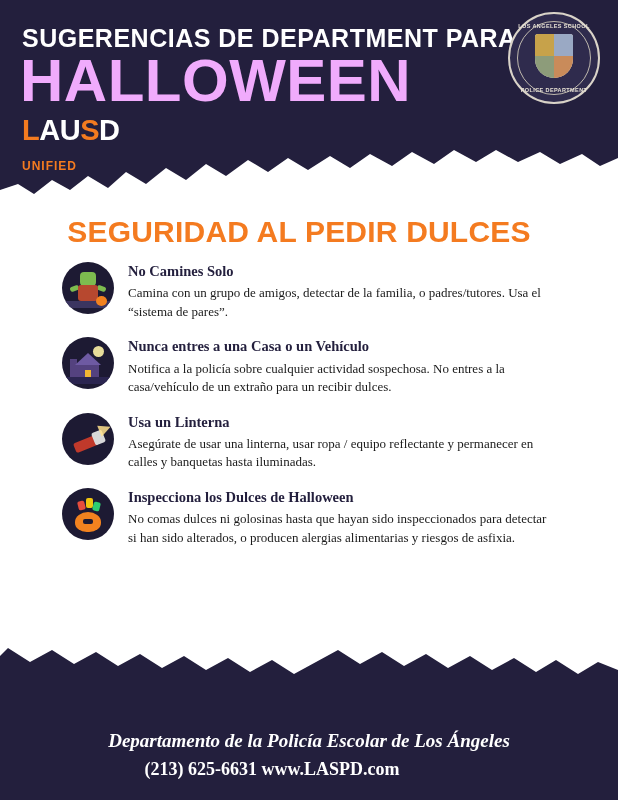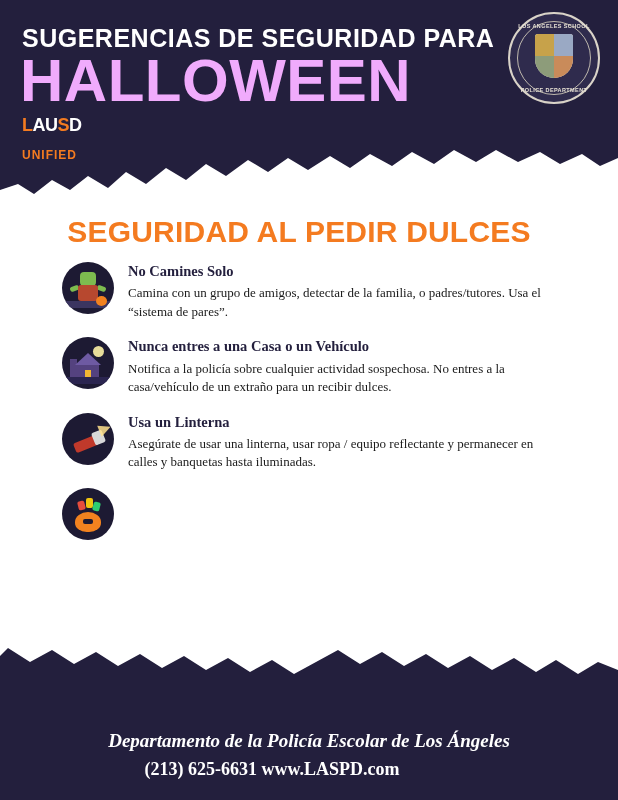--- a/index.html
+++ b/index.html
@@ -58,21 +58,21 @@
     white-space: nowrap;
   }
   
   .lausd {
     position: absolute;
     left: 22px;
     top: 116px;
     line-height: 1;
   }
   .lausd-word {
-    font-size: 18px;
+    font-size: 29px;
     font-weight: bold;
     letter-spacing: -0.5px;
   }
   .lausd-l { color: #f47b20; }
   .lausd-a { color: #ffffff; }
   .lausd-u { color: #ffffff; }
   .lausd-s { color: #f47b20; }
   .lausd-d { color: #ffffff; }
   .lausd-sub {
     color: #f47b20;
@@ -259,21 +259,21 @@
     font-family: "Liberation Serif", serif;
   }
 </style>
 </head>
 <body>
 
 <div class="poster">
 
   <div class="header">
     <div class="header-inner">
-      <div class="title-top">SUGERENCIAS DE SEGURIDAD PARA</div>
+      <div class="title-top">SUGERENCIAS DE DEPARTMENT PARA</div>
       <div class="title-main">HALLOWEEN</div>
 
       <div class="lausd">
         <div class="lausd-word">
           <span class="lausd-l">L</span><span class="lausd-a">A</span><span class="lausd-u">U</span><span class="lausd-s">S</span><span class="lausd-d">D</span>
         </div>
         <div class="lausd-sub">UNIFIED</div>
       </div>
 
       <div class="seal">
@@ -341,20 +341,24 @@
     </div>
 
     <div class="tip">
       <div class="tip-icon candy">
         <div class="c1"></div>
           <div class="c2"></div>
           <div class="c3"></div>
         <div class="pump"></div>
           <div class="face"></div>
       </div>
+      <div class="tip-body">
+        <p class="tip-heading">Inspecciona los Dulces de Halloween</p>
+        <p class="tip-text">No comas dulces ni golosinas hasta que hayan sido inspeccionados para detectar si han sido alterados, o producen alergias alimentarias y riesgos de asfixia.</p>
+      </div>
     </div>
 
   </div>
 
   <div class="footer"></div>
   <svg class="tear-bottom" viewBox="0 0 618 62" preserveAspectRatio="none">
     <path fill="#231f3d" d="M0,62 L618,62 L618,30 L598,22 L578,34 L556,20 L536,32 L514,18 L492,30 L470,16 L448,28 L426,14 L404,26 L382,12 L360,24 L338,10 L316,22 L294,34 L272,20 L250,32 L228,18 L206,30 L184,16 L162,28 L140,14 L118,26 L96,12 L74,24 L52,10 L30,22 L8,8 L0,16 Z"></path>
   </svg>
   <div class="footer-line1">Departamento de la Policía Escolar de Los Ángeles</div>
   <div class="footer-line2">(213) 625-6631  www.LASPD.com</div>

